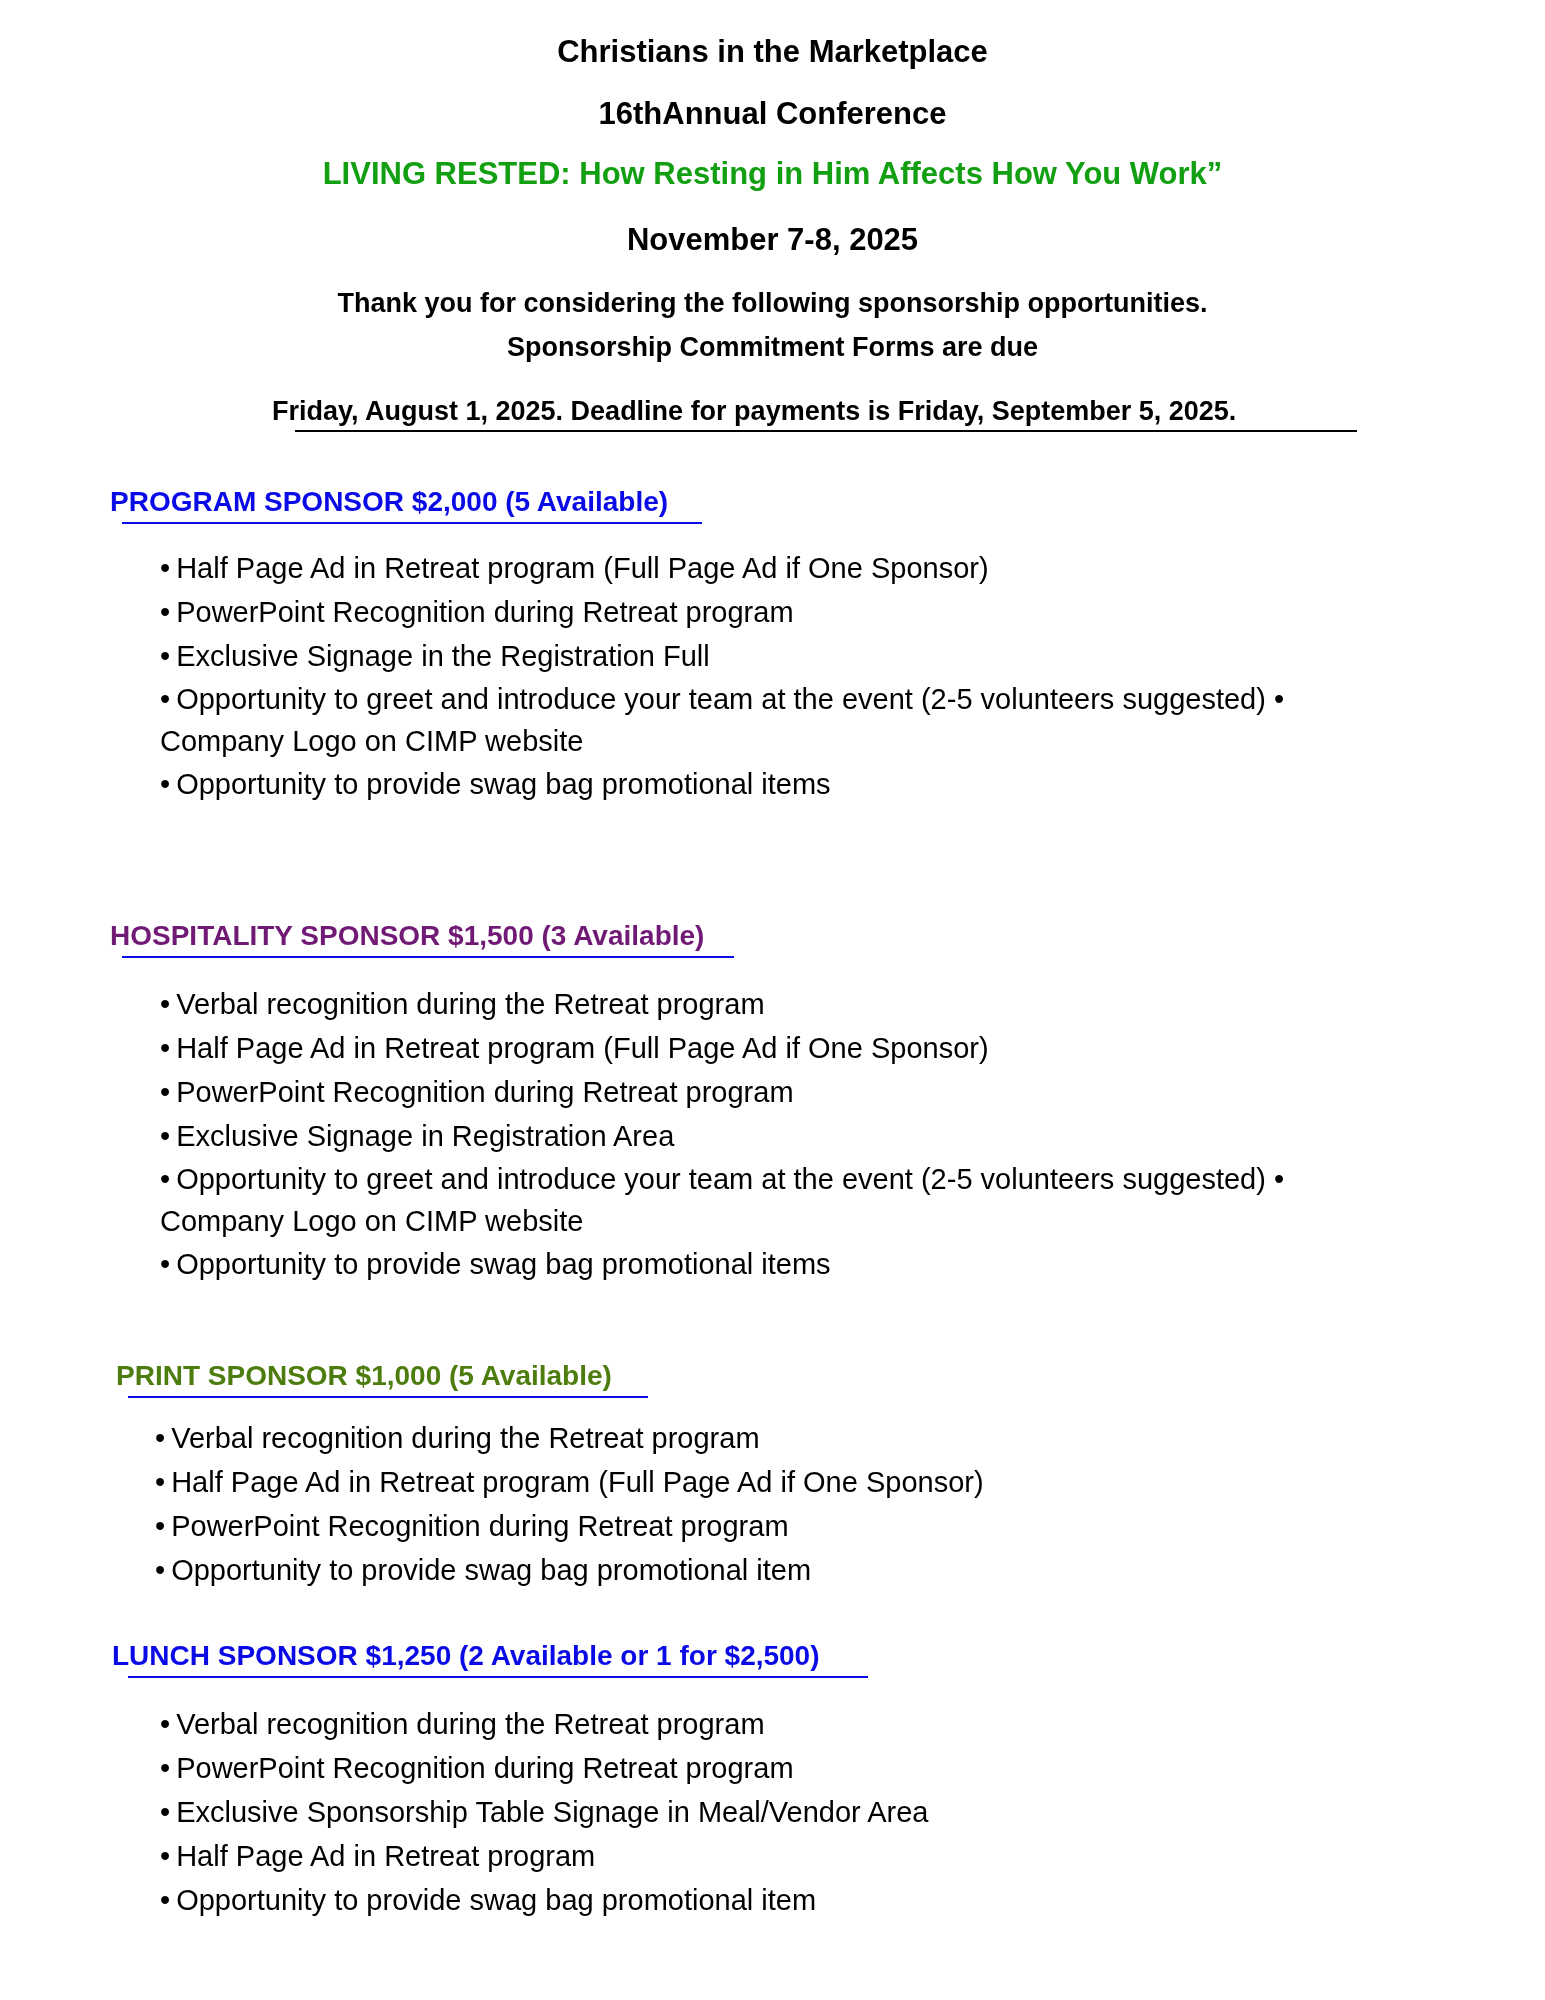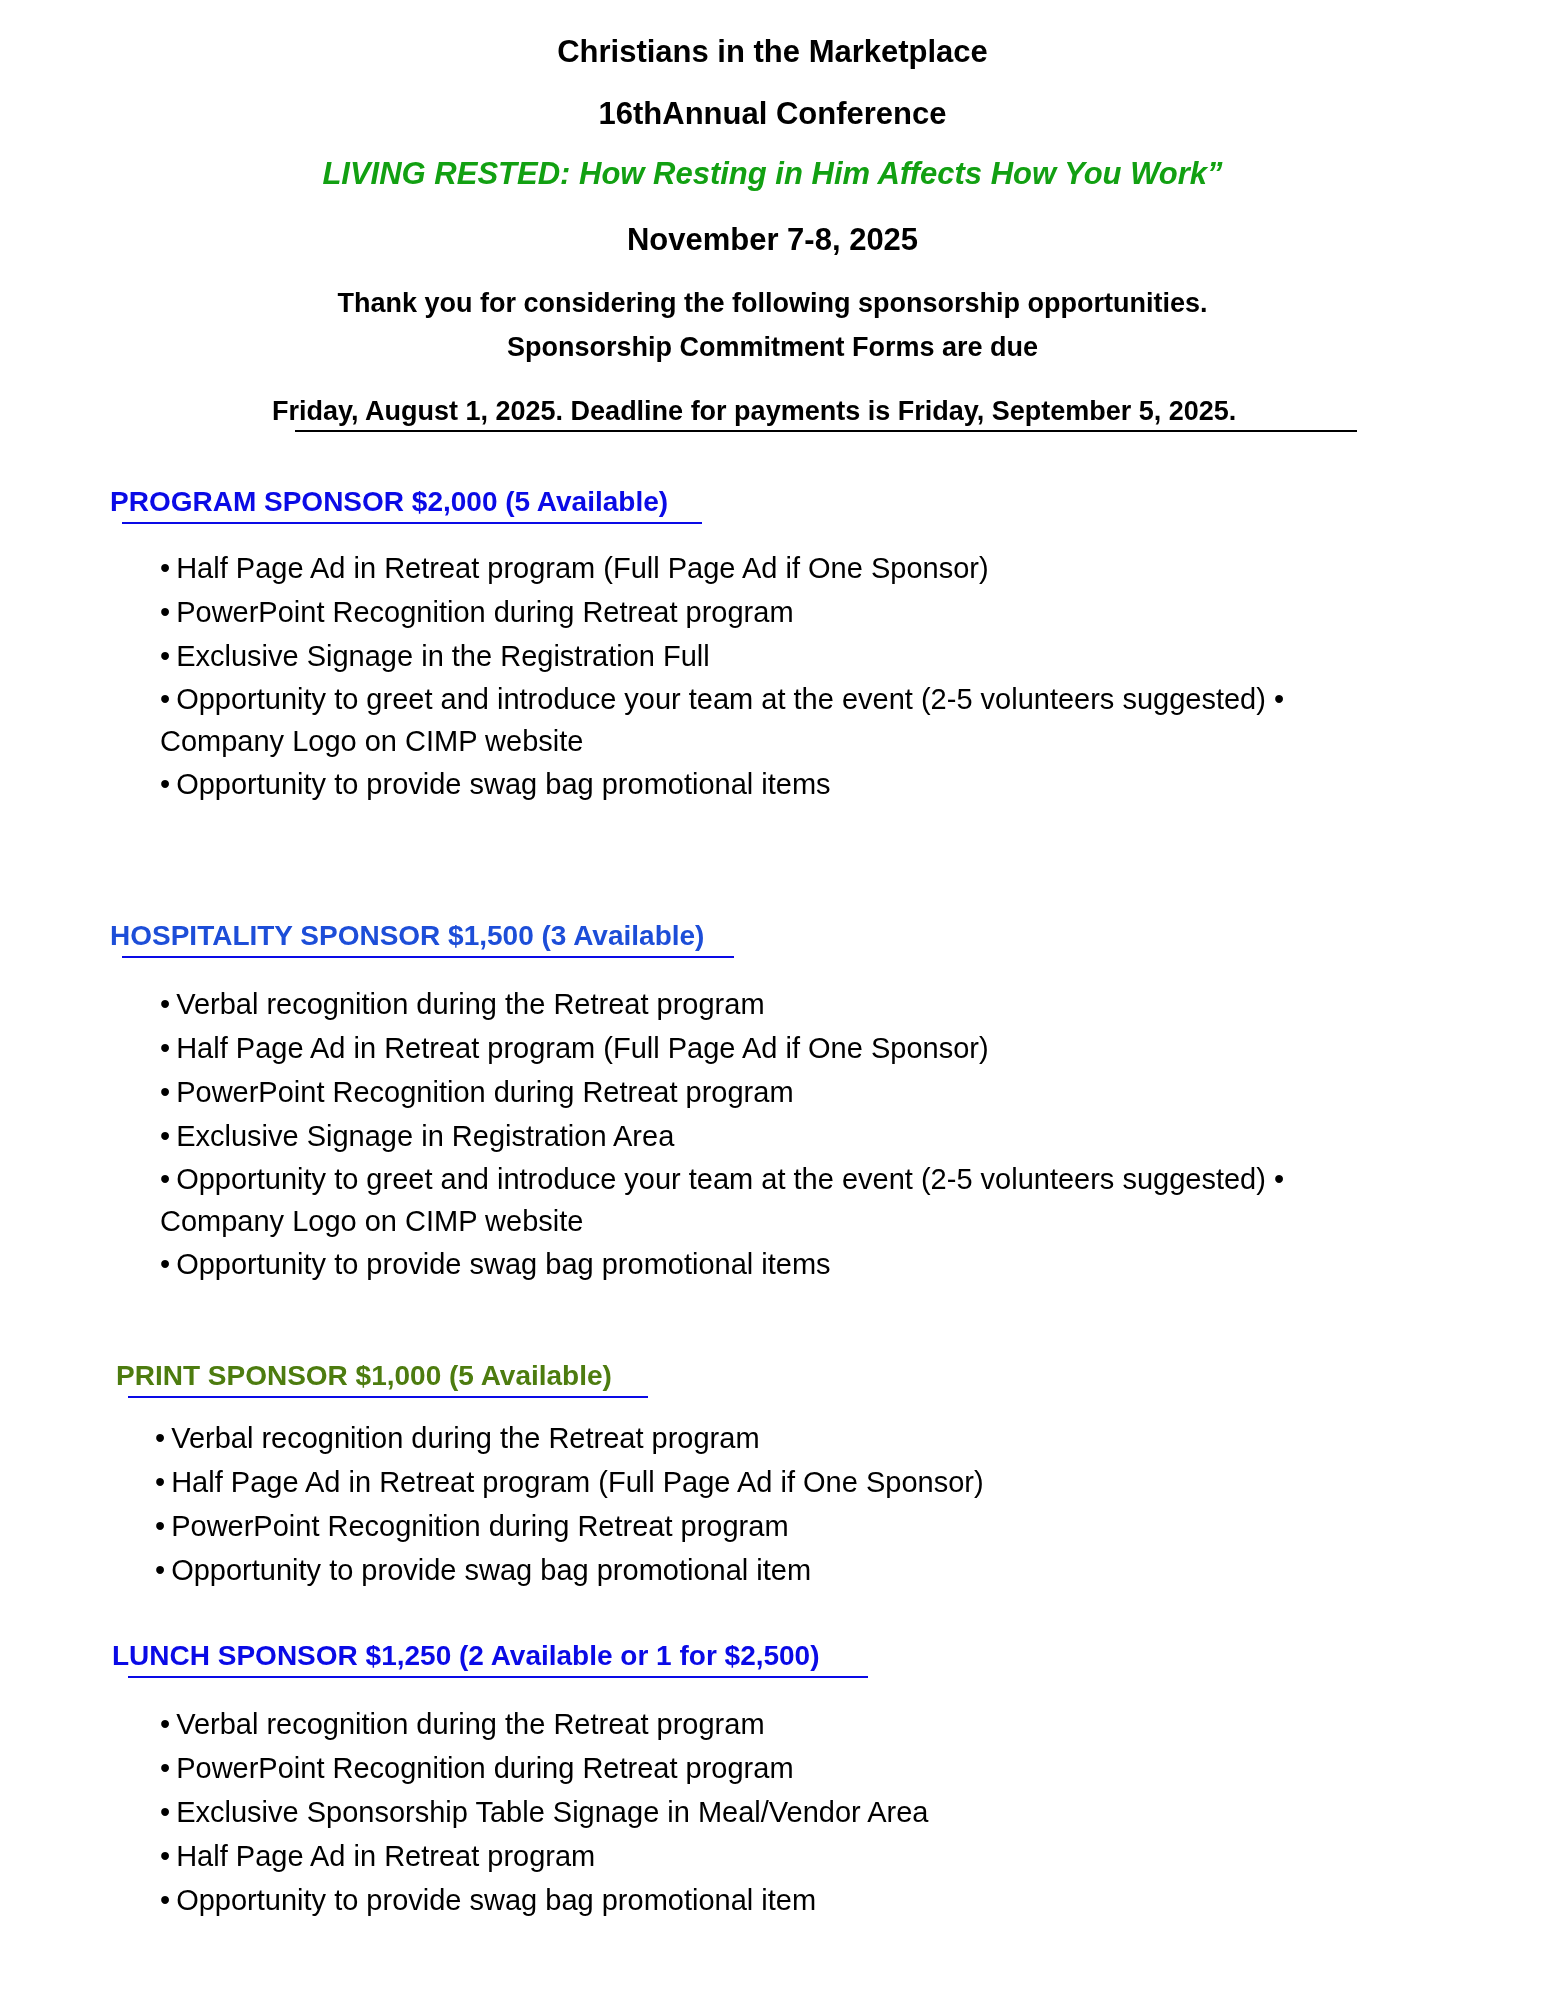--- a/index.html
+++ b/index.html
@@ -19,21 +19,21 @@
       position: absolute;
       left: 0;
       width: 1545px;
       text-align: center;
       font-weight: bold;
       white-space: nowrap;
     }
     #org-title { top: 34px; font-size: 31px; }
     #conf-title { top: 96px; font-size: 31px; }
     #theme-title {
-      top: 156px; font-size: 31px; font-style: italic; color: #12a012;
+      top: 156px; font-size: 31px; color: #12a012;
     }
     #event-date { top: 222px; font-size: 31px; }
     #thanks-line { top: 288px; font-size: 27px; }
     #forms-due-line { top: 332px; font-size: 27px; }
     #deadline-line {
       position: absolute;
       top: 396px;
       left: 272px;
       font-size: 27px;
       font-weight: bold;
@@ -125,21 +125,21 @@
   <ul class="bullet-list">
     <li><span class="bullet-glyph">•</span><span>Half Page Ad in Retreat program (Full Page Ad if One Sponsor)</span></li>
     <li><span class="bullet-glyph">•</span><span>PowerPoint Recognition during Retreat program</span></li>
     <li><span class="bullet-glyph">•</span><span>Exclusive Signage in the Registration Full</span></li>
     <li class="wrap"><span class="bullet-glyph">•</span><span>Opportunity to greet and introduce your team at the event (2-5 volunteers suggested) • Company Logo on CIMP website</span></li>
     <li><span class="bullet-glyph">•</span><span>Opportunity to provide swag bag promotional items</span></li>
   </ul>
 </div>
 
 <div id="sec-hospitality" class="section">
-  <div class="section-title" style="color: #1d4ed8;">HOSPITALITY SPONSOR $1,500 (3 Available)</div>
+  <div class="section-title" style="color: #701a75;">HOSPITALITY SPONSOR $1,500 (3 Available)</div>
   <div class="section-underline" style="background: rgb(10, 10, 230);"></div>
   <ul class="bullet-list">
     <li><span class="bullet-glyph">•</span><span>Verbal recognition during the Retreat program</span></li>
     <li><span class="bullet-glyph">•</span><span>Half Page Ad in Retreat program (Full Page Ad if One Sponsor)</span></li>
     <li><span class="bullet-glyph">•</span><span>PowerPoint Recognition during Retreat program</span></li>
     <li><span class="bullet-glyph">•</span><span>Exclusive Signage in Registration Area</span></li>
     <li class="wrap"><span class="bullet-glyph">•</span><span>Opportunity to greet and introduce your team at the event (2-5 volunteers suggested) • Company Logo on CIMP website</span></li>
     <li><span class="bullet-glyph">•</span><span>Opportunity to provide swag bag promotional items</span></li>
   </ul>
 </div>

